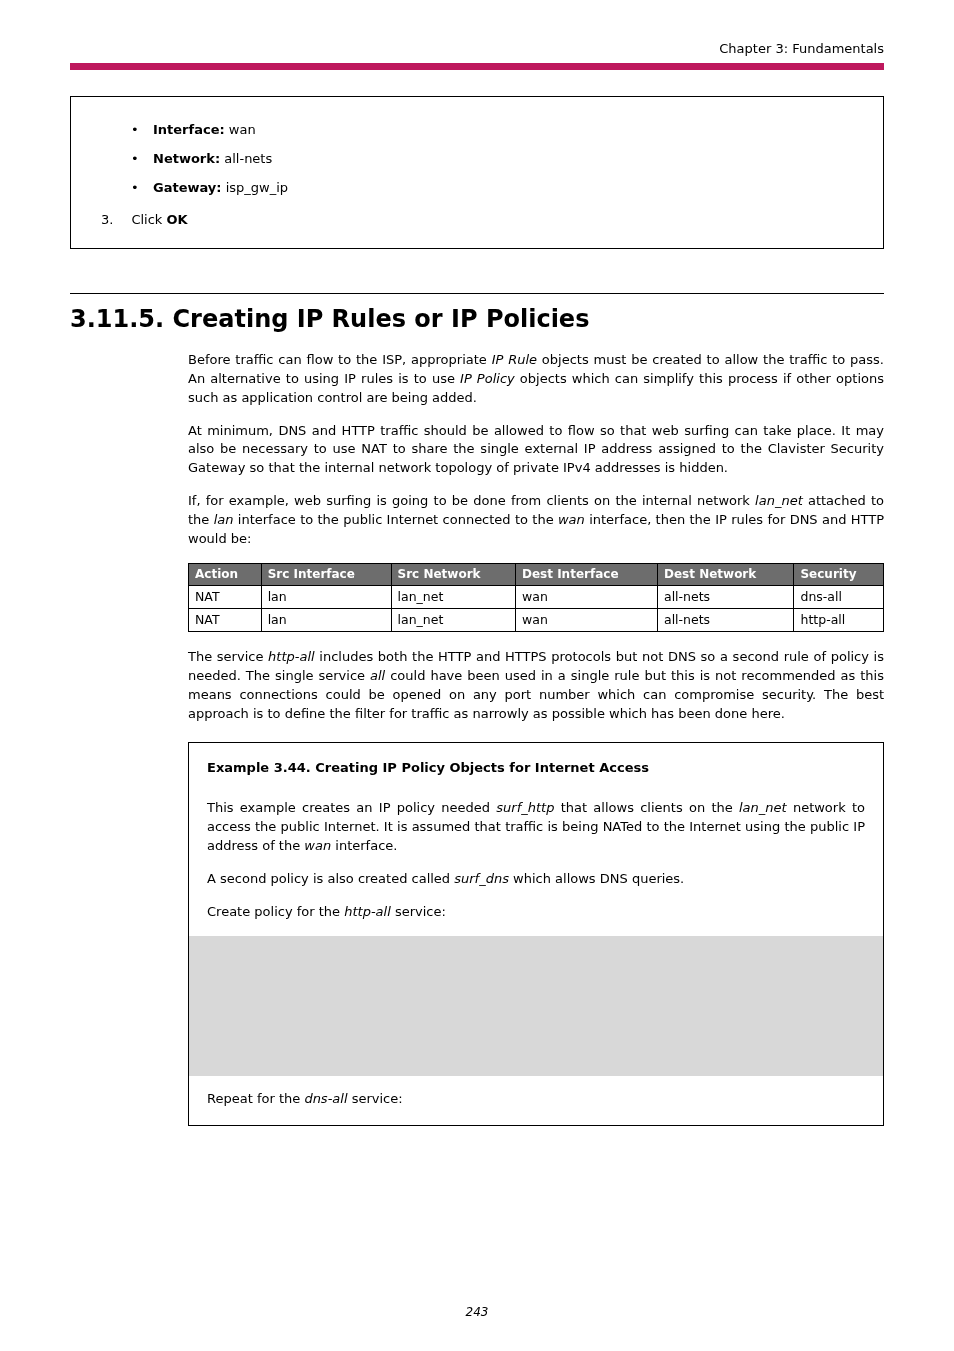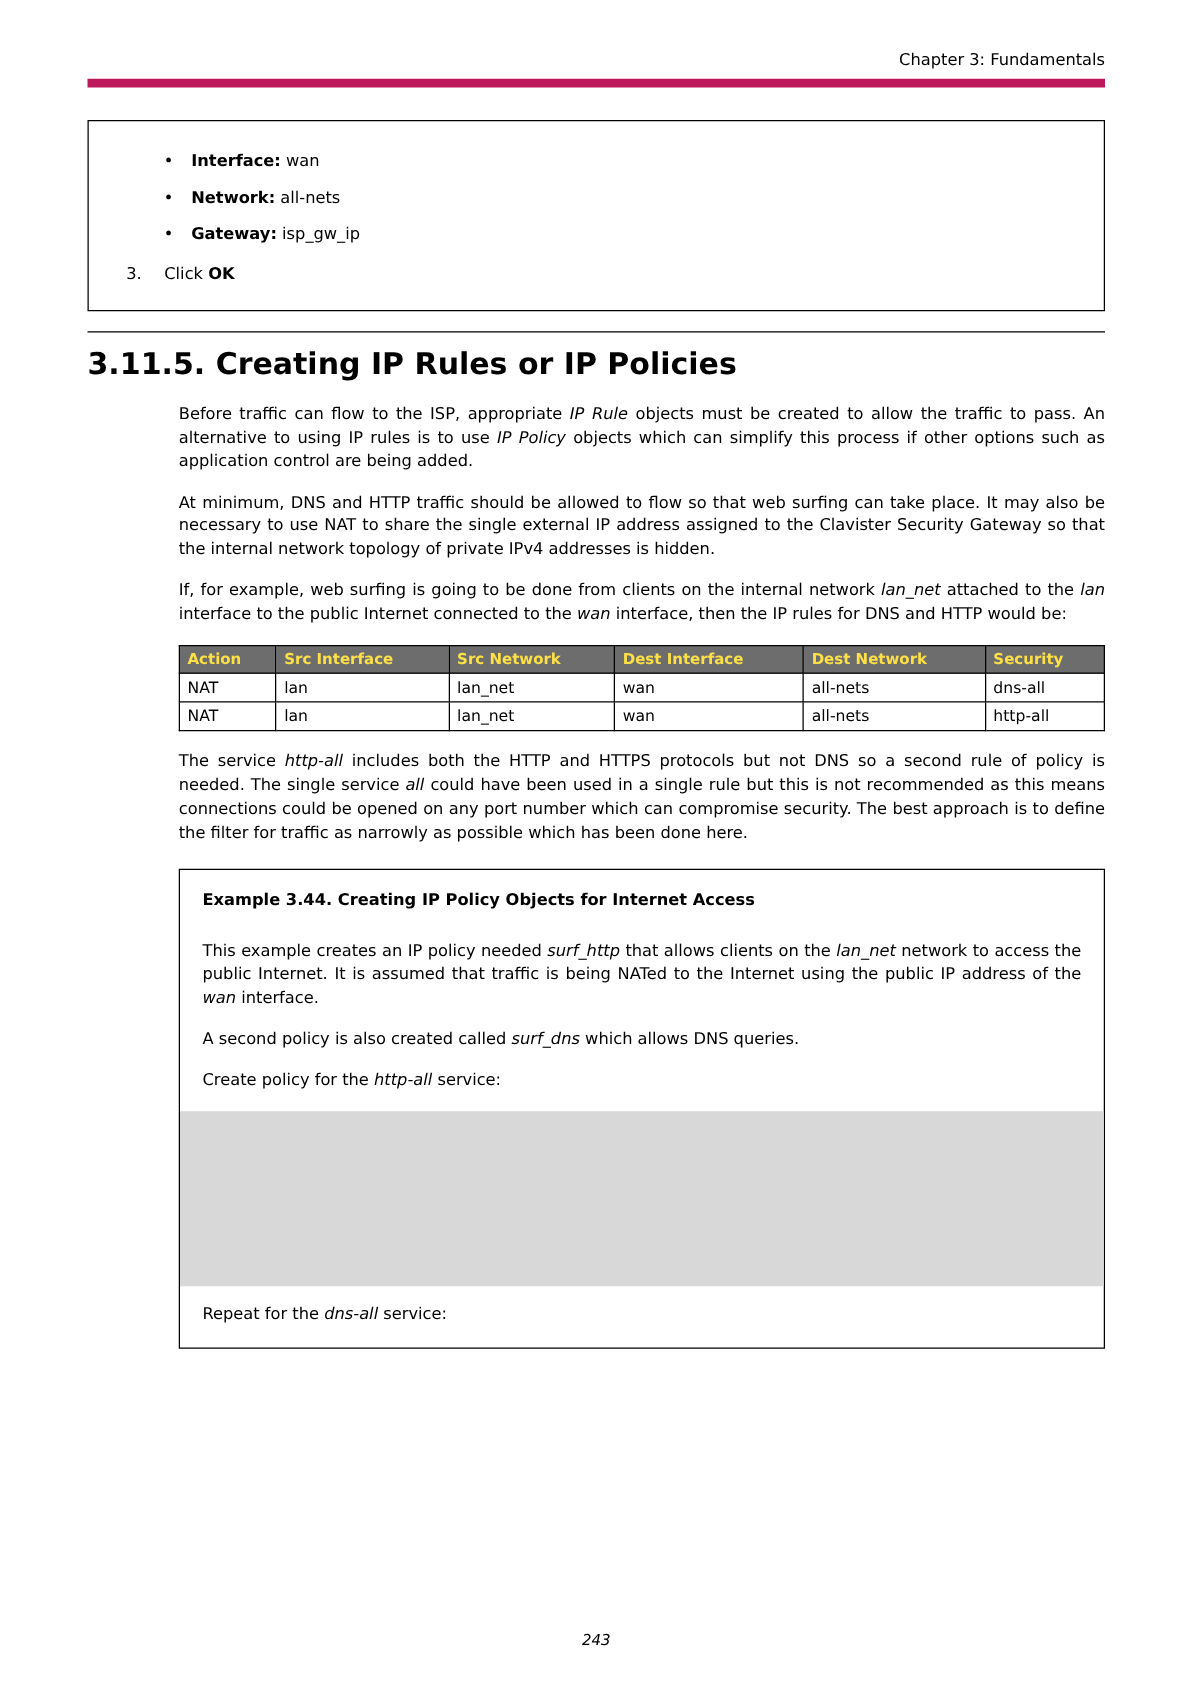--- a/index.html
+++ b/index.html
@@ -19,27 +19,27 @@
     position: relative;
   }
   .page-header {
     border-bottom: 7px solid #be185d;
     padding-bottom: 4px;
     margin-bottom: 26px;
     text-align: right;
     font-size: 13px;
   }
   .content-indent {
-    margin-left: 73px;
+    margin-left: 118px;
     margin-right: 0;
   }
   .box {
     border: 1px solid #000;
     padding: 14px 26px 18px 26px;
-    margin-bottom: 16px;
+    margin-bottom: 44px;
     font-size: 13px;
   }
   .box ul.bullets {
     list-style: none;
     padding-left: 34px;
     margin: 6px 0 14px 0;
   }
   .box ul.bullets li {
     position: relative;
     padding-left: 22px;
@@ -79,21 +79,21 @@
     font-size: 12.5px;
   }
   table.rules th, table.rules td {
     border: 1px solid #000;
     padding: 2px 6px;
     text-align: left;
     vertical-align: top;
   }
   table.rules th {
     background: #6d6d6d;
-    color: #fde047;
+    color: #ffffff;
     font-weight: bold;
     font-size: 12px;
   }
   .example-box {
     border: 1px solid #000;
     margin-top: 18px;
     padding: 0;
   }
   .example-inner {
     padding: 16px 18px 0 18px;

